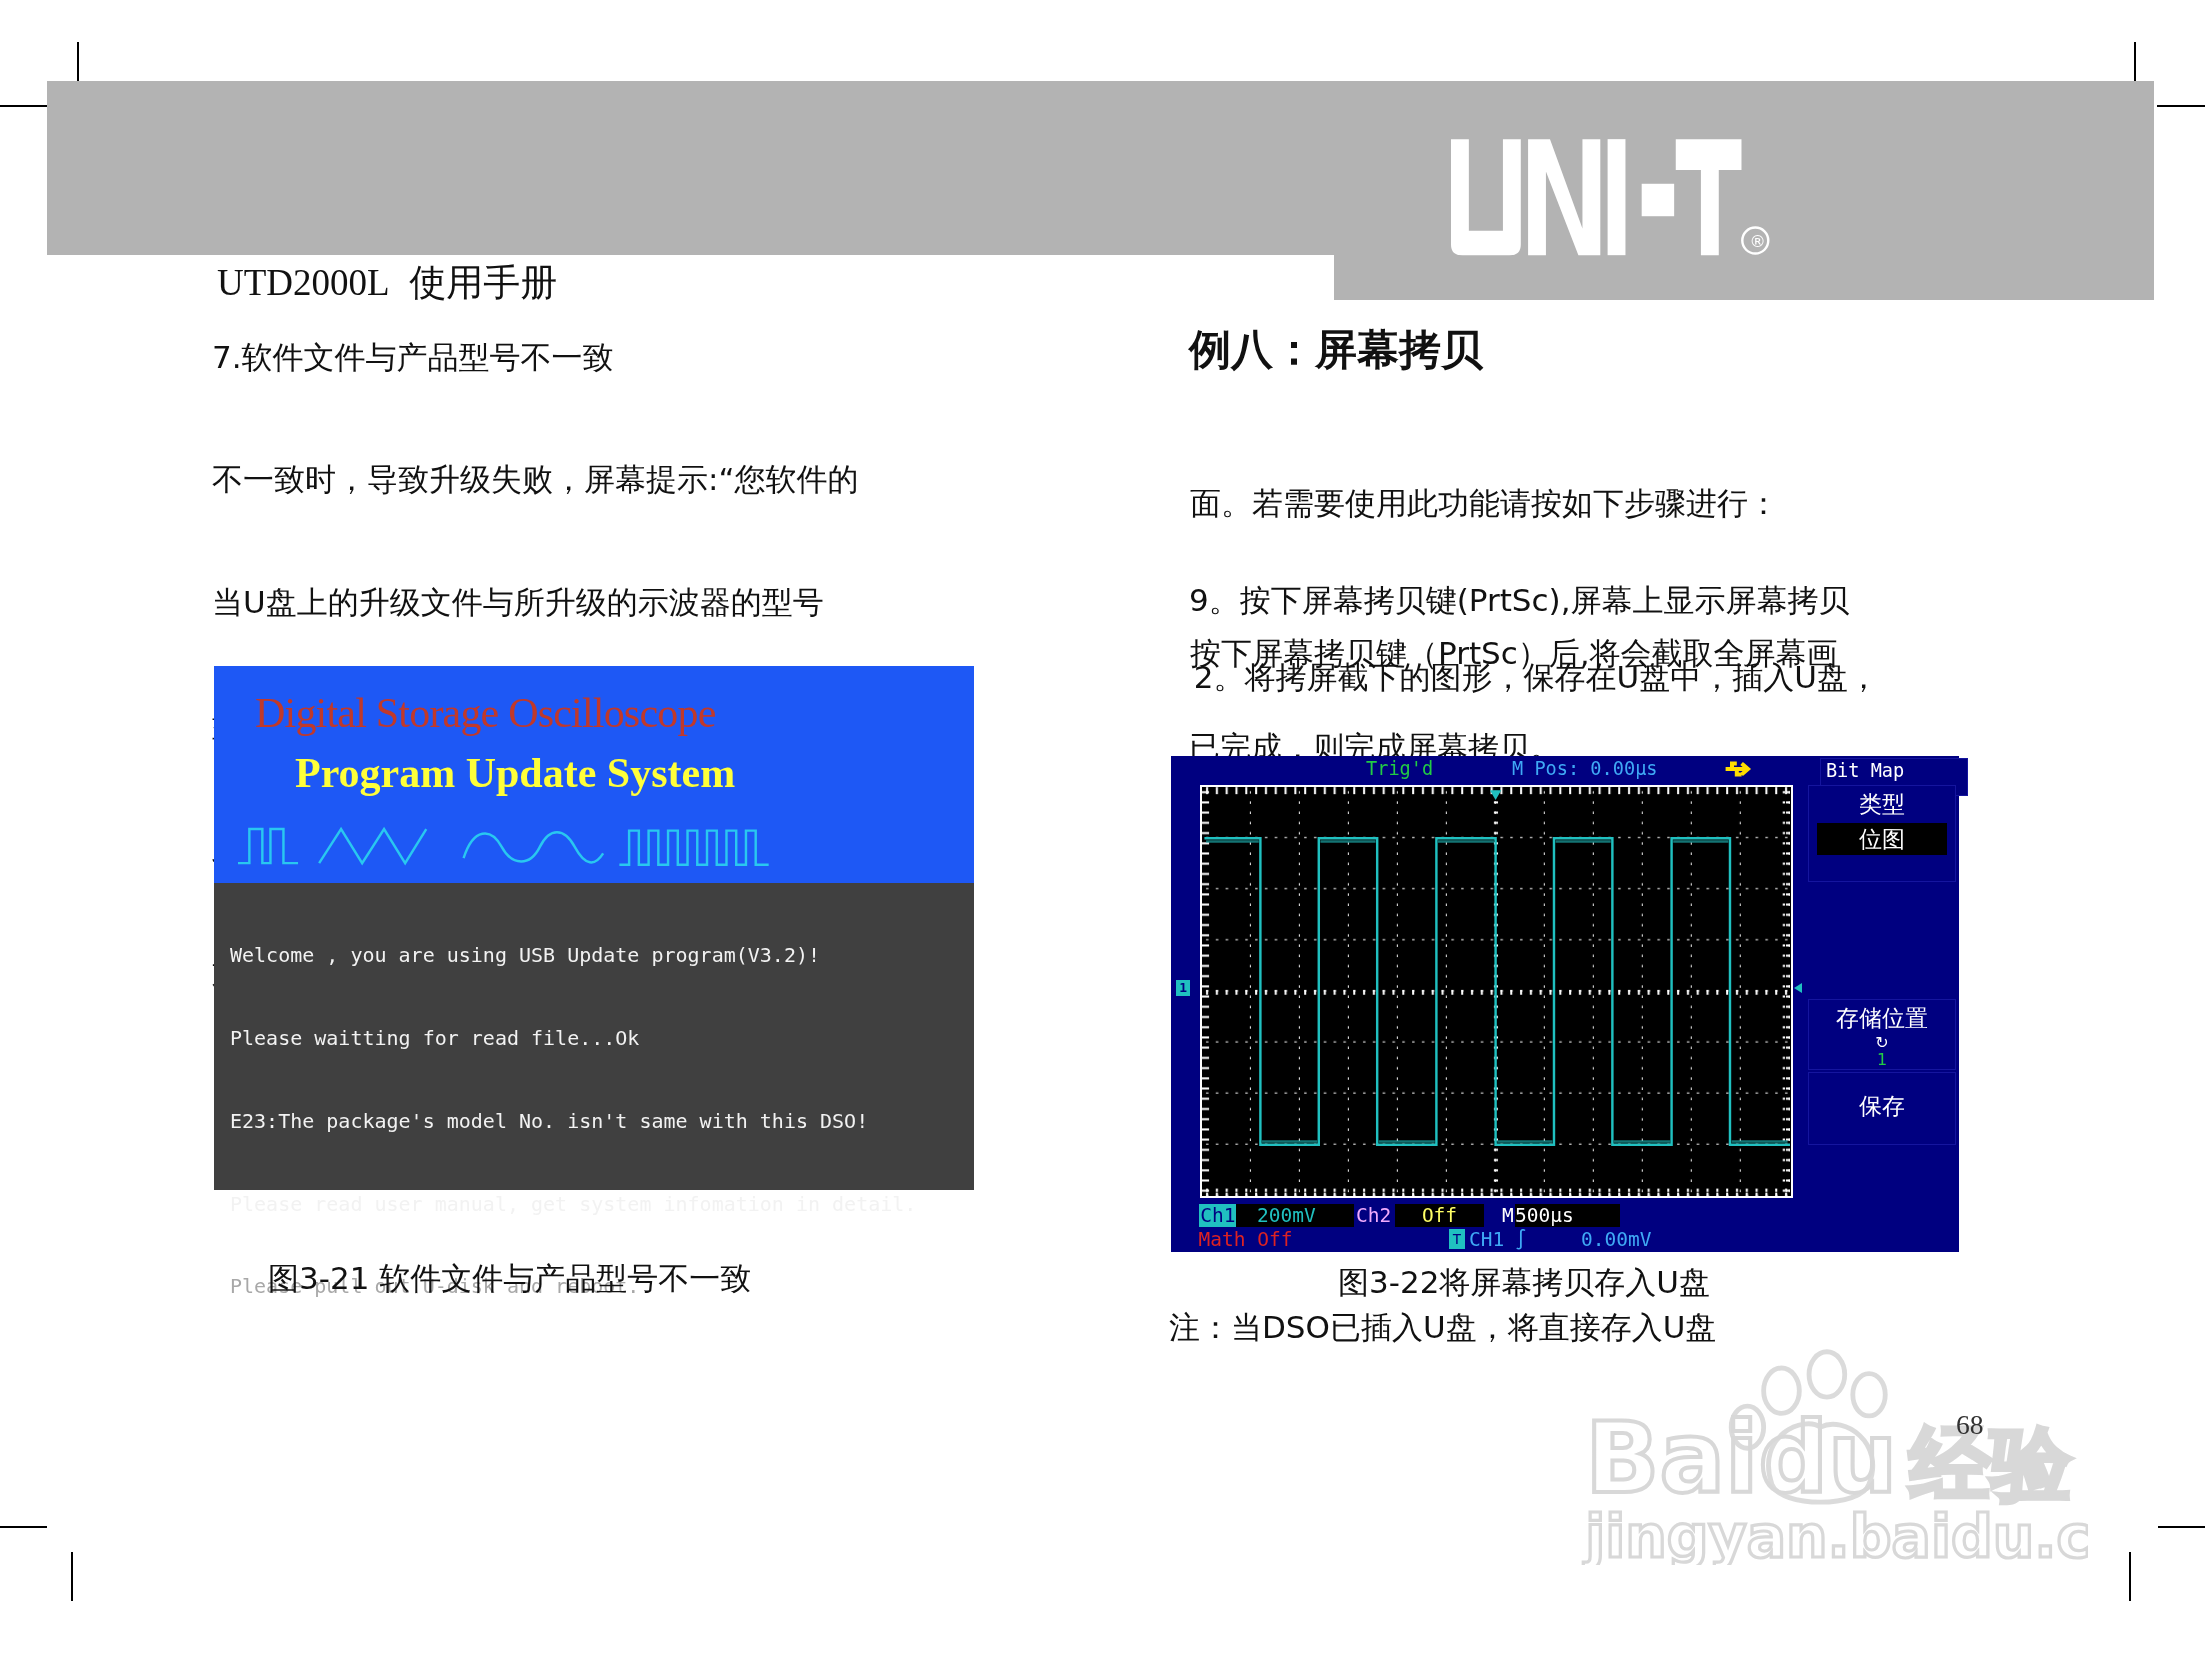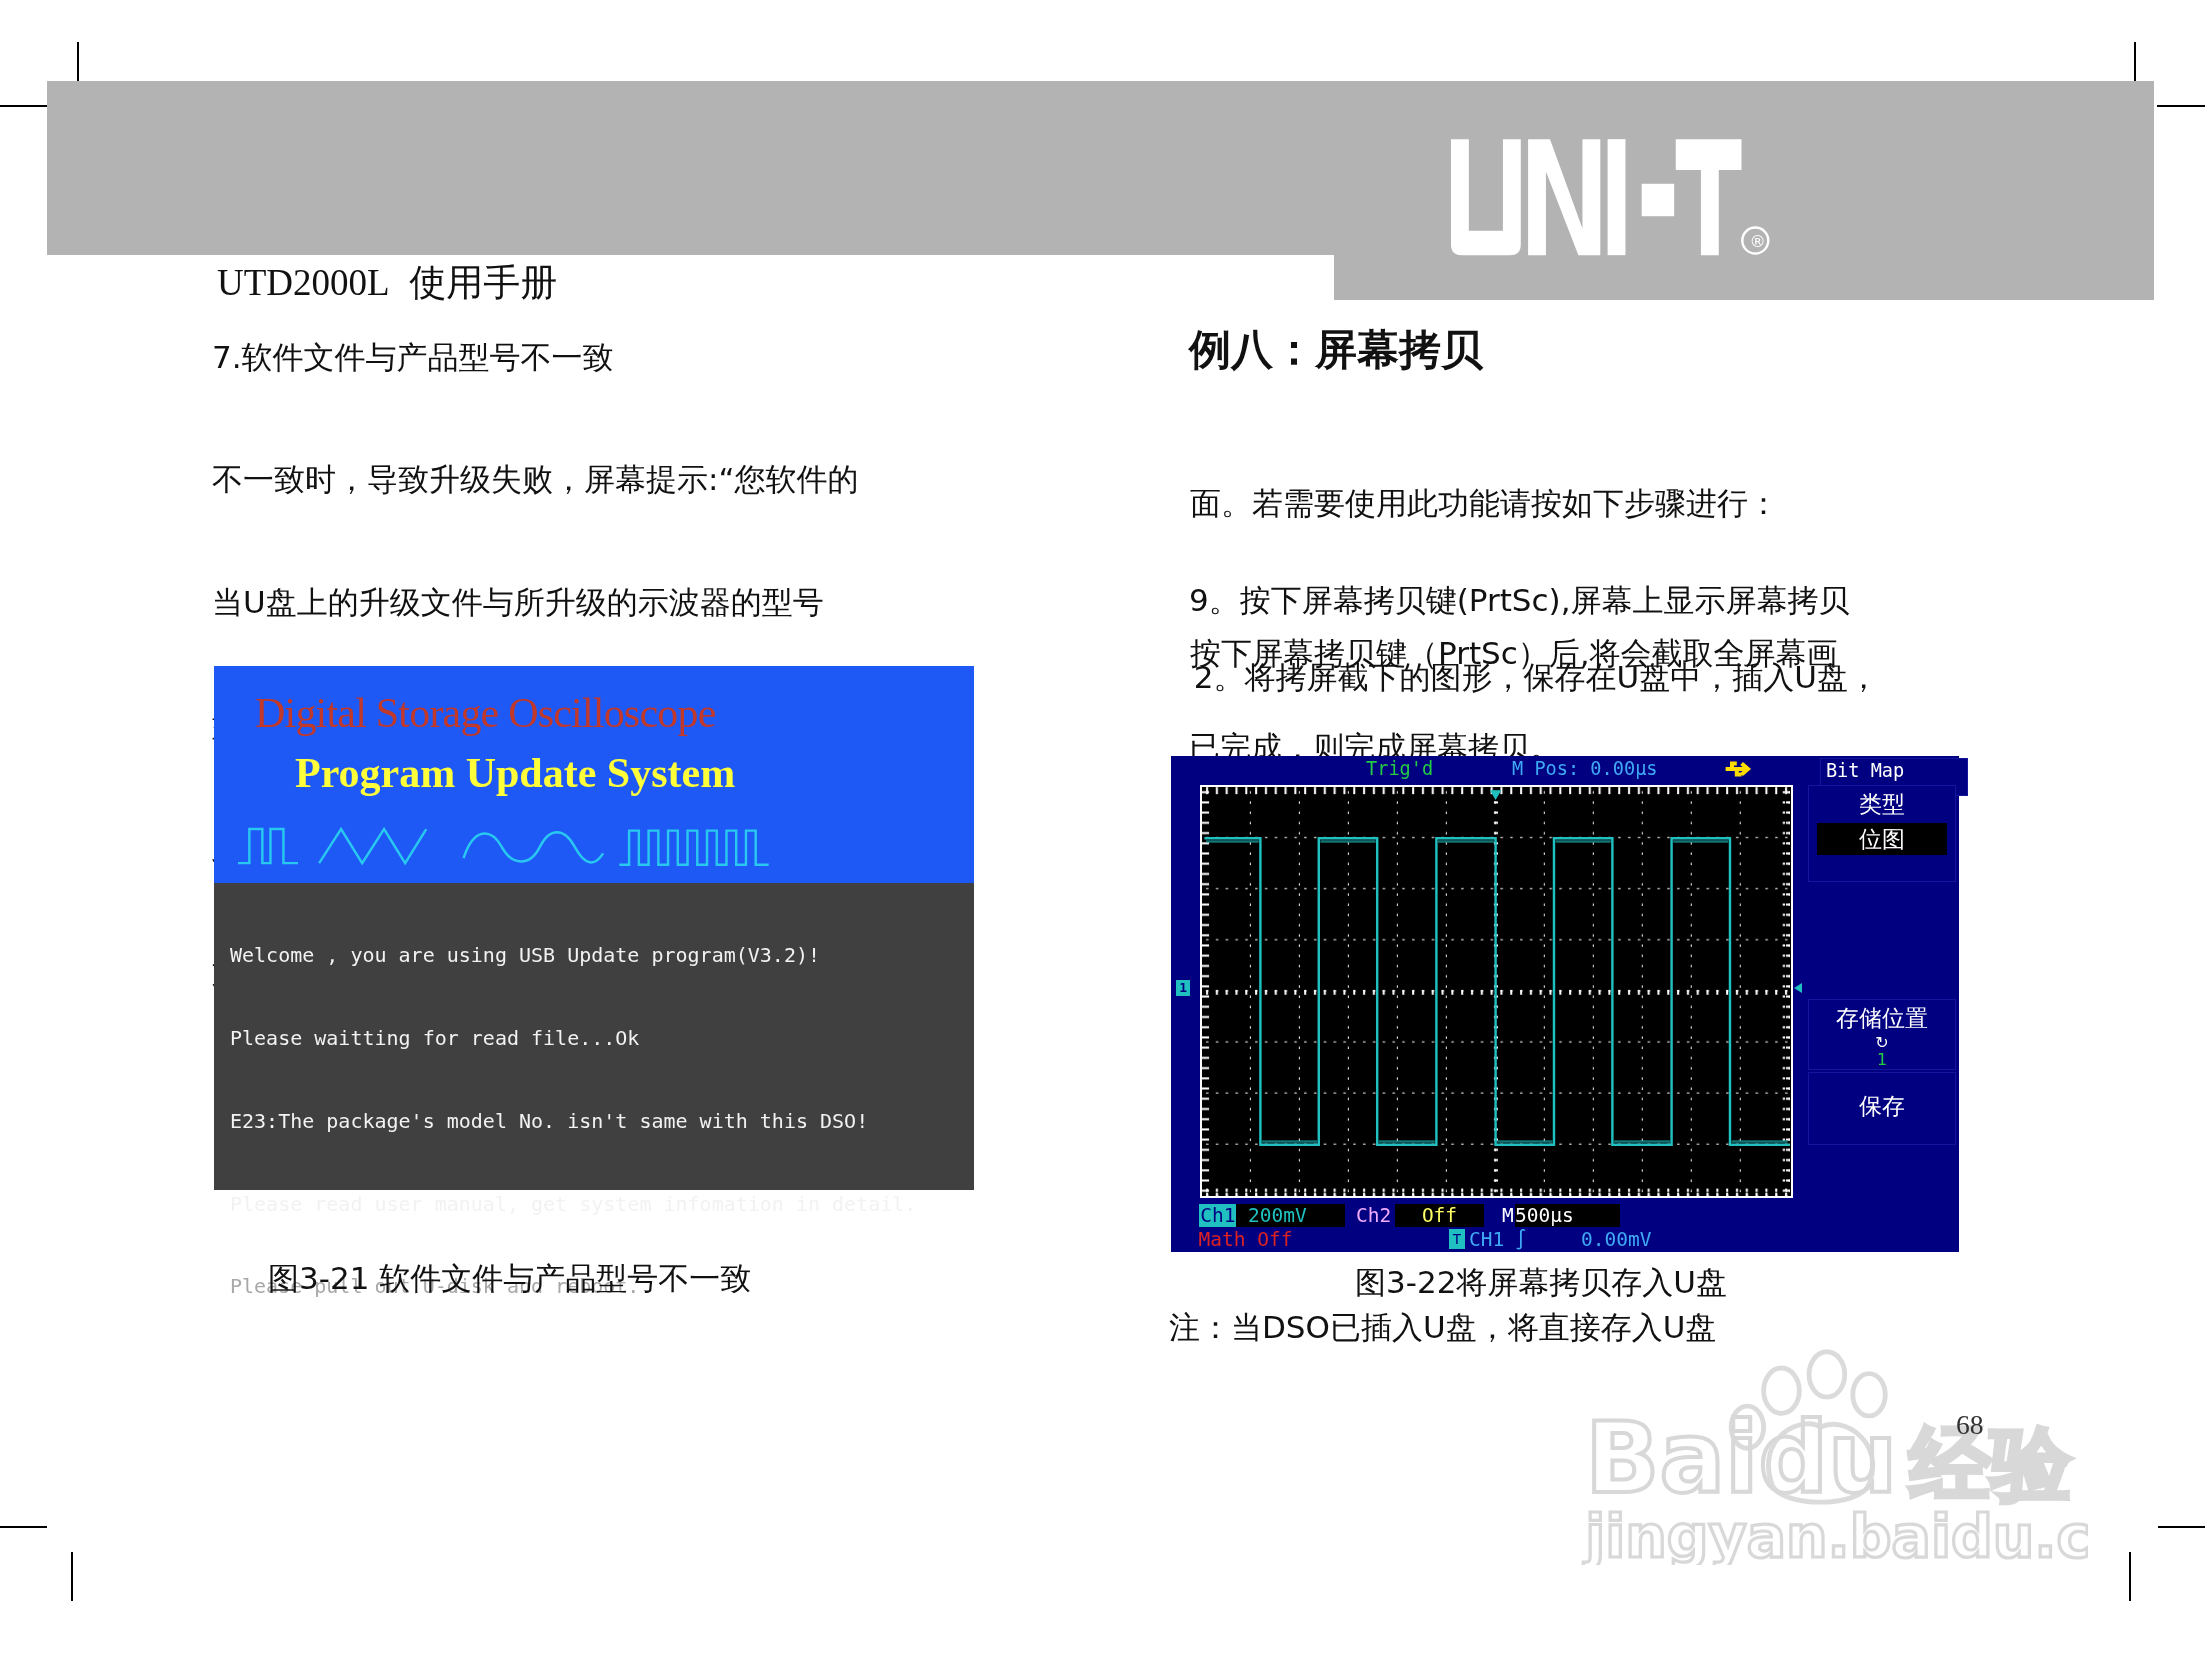--- a/index.html
+++ b/index.html
@@ -189,33 +189,33 @@
   <div class="menu" style="top:243px;height:71px;">
     <div class="menu-item-label" style="margin-top:3.2px;">存储位置</div>
     <div style="font-size:16px;line-height:18px;">↻</div>
     <div style="font-size:16px;line-height:16px;color:#22cc44;">1</div>
   </div>
   <div class="menu" style="top:316px;height:73px;">
     <div class="menu-item-label" style="margin-top:18px;">保存</div>
   </div>
 
   <div class="bot" style="left:27.6px;top:448px;background:#20c0c0;color:#000080;padding:0 1.6px;">Ch1</div>
-  <div class="bot" style="left:65px;top:448px;width:97px;background:#000;color:#20c0c0;padding-left:12px;">200mV</div>
+  <div class="bot" style="left:65px;top:448px;width:97px;background:#000;color:#20c0c0;padding-left:21px;">200mV</div>
   <div class="bot" style="left:185px;top:448px;color:#f0abfc;">Ch2</div>
   <div class="bot" style="left:224px;top:448px;width:89px;background:#000;color:#ffff66;text-align:center;">Off</div>
   <div class="bot" style="left:331px;top:448px;color:#fff;">M</div>
   <div class="bot" style="left:344px;top:448px;width:105px;background:#000;color:#fff;">500µs</div>
   <div class="bot" style="left:27.6px;top:472px;color:#dd2222;">Math Off</div>
   <div class="bot" style="left:278px;top:473px;width:16px;height:19.5px;background:#20c0c0;color:#000080;font-size:14.6px;text-align:center;line-height:19.5px;">T</div>
   <div class="bot" style="left:298px;top:472px;color:#3fa9f5;">CH1</div>
   <div class="bot" style="left:344px;top:472px;color:#3fa9f5;">∫</div>
   <div class="bot" style="left:370px;top:472px;color:#3fa9f5;margin-left:40px;">0.00mV</div>
 </div>
 
-<div class="caption" style="left:1338px;top:1262px;margin-left:17px;">图3-22将屏幕拷贝存入U盘</div>
+<div class="caption" style="left:1338px;top:1262px;">图3-22将屏幕拷贝存入U盘</div>
 <div class="caption" style="left:1169px;top:1307px;">注：当DSO已插入U盘，将直接存入U盘</div>
 
 <div class="watermark">
   <svg width="519" height="227" viewBox="0 0 640 280">
     <g fill="none" stroke="#d8d8d8" stroke-width="6">
       <ellipse cx="262" cy="65" rx="22" ry="28"></ellipse>
       <ellipse cx="318" cy="45" rx="22" ry="28"></ellipse>
       <ellipse cx="370" cy="70" rx="20" ry="26"></ellipse>
       <ellipse cx="220" cy="110" rx="20" ry="26"></ellipse>
       <path d="M250 180 C230 120 290 95 310 110 C340 95 390 130 370 180 C360 210 260 210 250 180 Z"></path>

